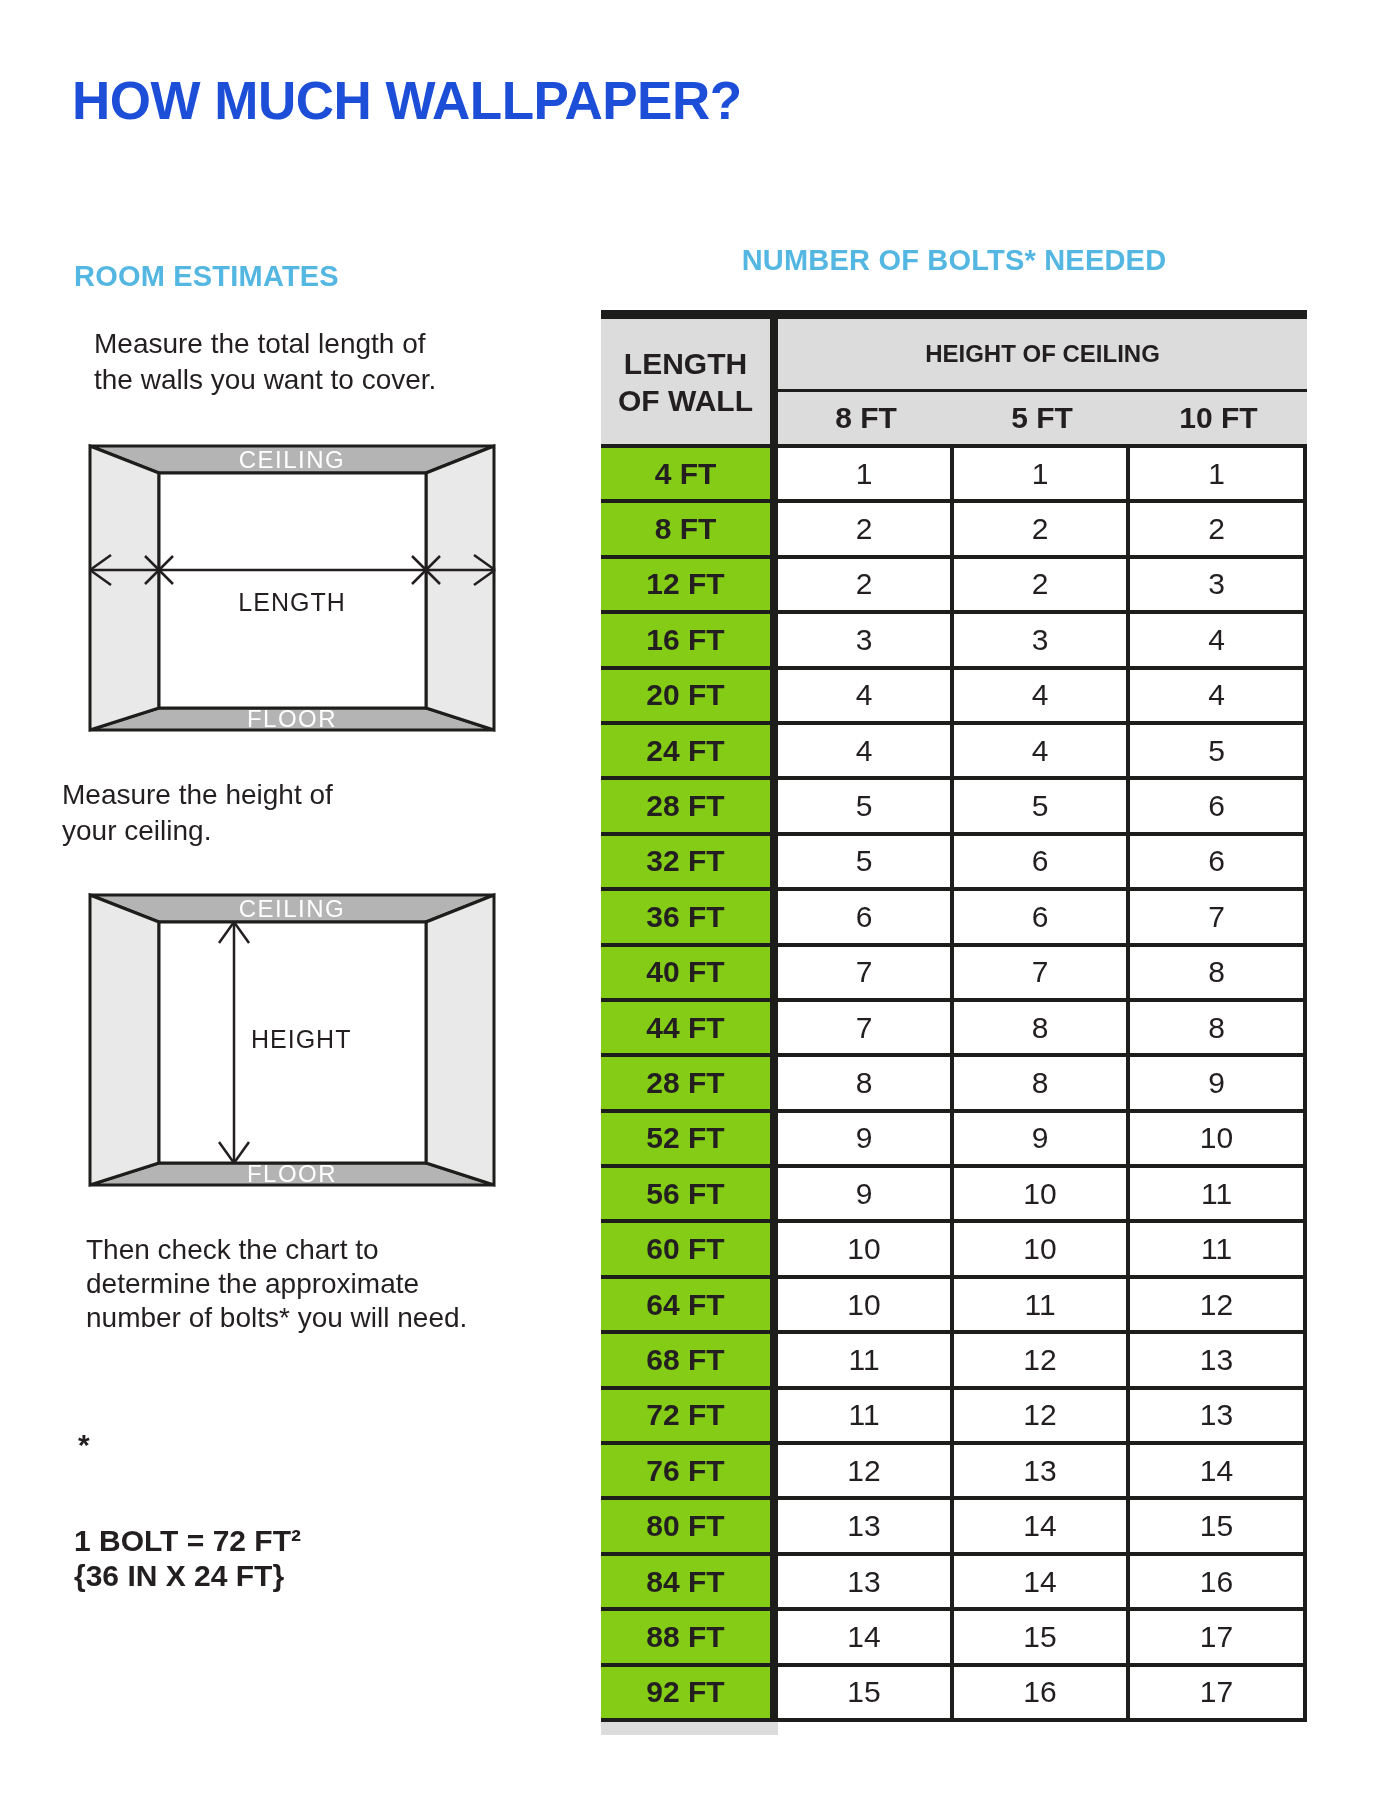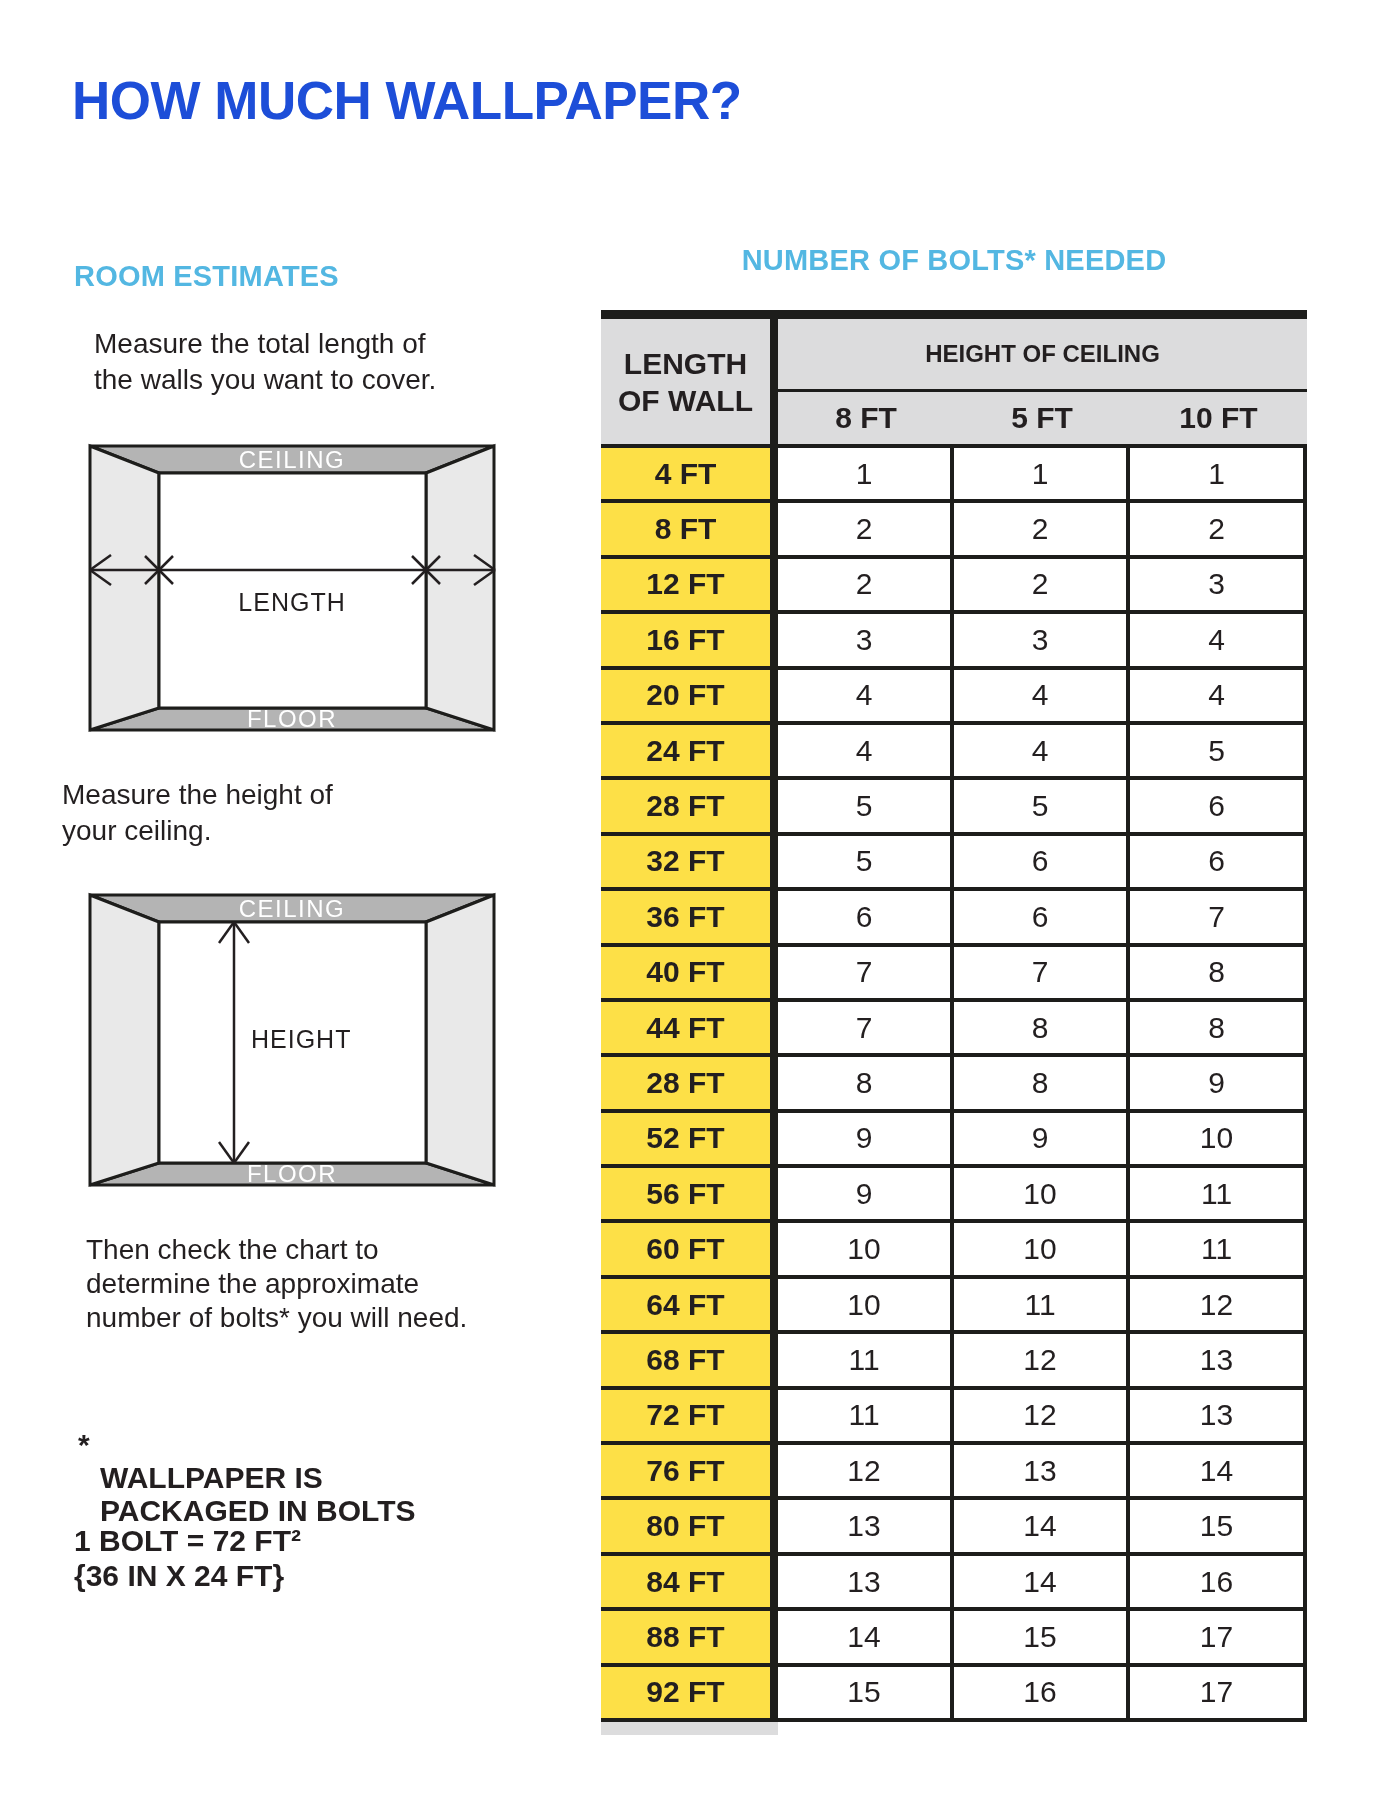--- a/index.html
+++ b/index.html
@@ -90,21 +90,21 @@
     border-bottom: 3px solid #1d1d1b;
     font-size: 24px; font-weight: bold;
   }
   tr.hrow2 th {
     background: #dcdcdd;
     border-bottom: 4px solid #1d1d1b;
     font-size: 30px; font-weight: bold;
   }
   tbody.rows tr { height: 55.4px; }
   tbody.rows th {
-    background: #fde047;
+    background: #84cc16;
     border-right: 8px solid #1d1d1b;
     border-bottom: 4px solid #1d1d1b;
     font-size: 30px; font-weight: bold;
   }
   tbody.rows td {
     background: #ffffff;
     border-right: 4px solid #1d1d1b;
     border-bottom: 4px solid #1d1d1b;
     font-size: 30px; font-weight: normal;
   }
@@ -163,22 +163,21 @@
   <text class="surf-label" x="209" y="29" text-anchor="middle">CEILING</text>
   <text class="surf-label" x="209" y="294" text-anchor="middle">FLOOR</text>
   <text class="dim-label" x="168" y="160" text-anchor="start">HEIGHT</text>
 </svg>
 
 <div class="abs para para-chart">Then check the chart to
 determine the approximate
 number of bolts* you will need.</div>
 
 <div class="abs footnote">
-  <span class="star">*</span><span>WALLPAPER IS
-PACKAGED IN BOLTS</span>
+  <span class="star">*</span>
 </div>
 
 <div class="abs bolt-info">1 BOLT = 72 FT²
 {36 IN X 24 FT}</div>
 
 <div class="abs blue-heading table-heading">NUMBER OF BOLTS* NEEDED</div>
 
 <table class="bolts">
   <colgroup>
     <col style="width:177px">

